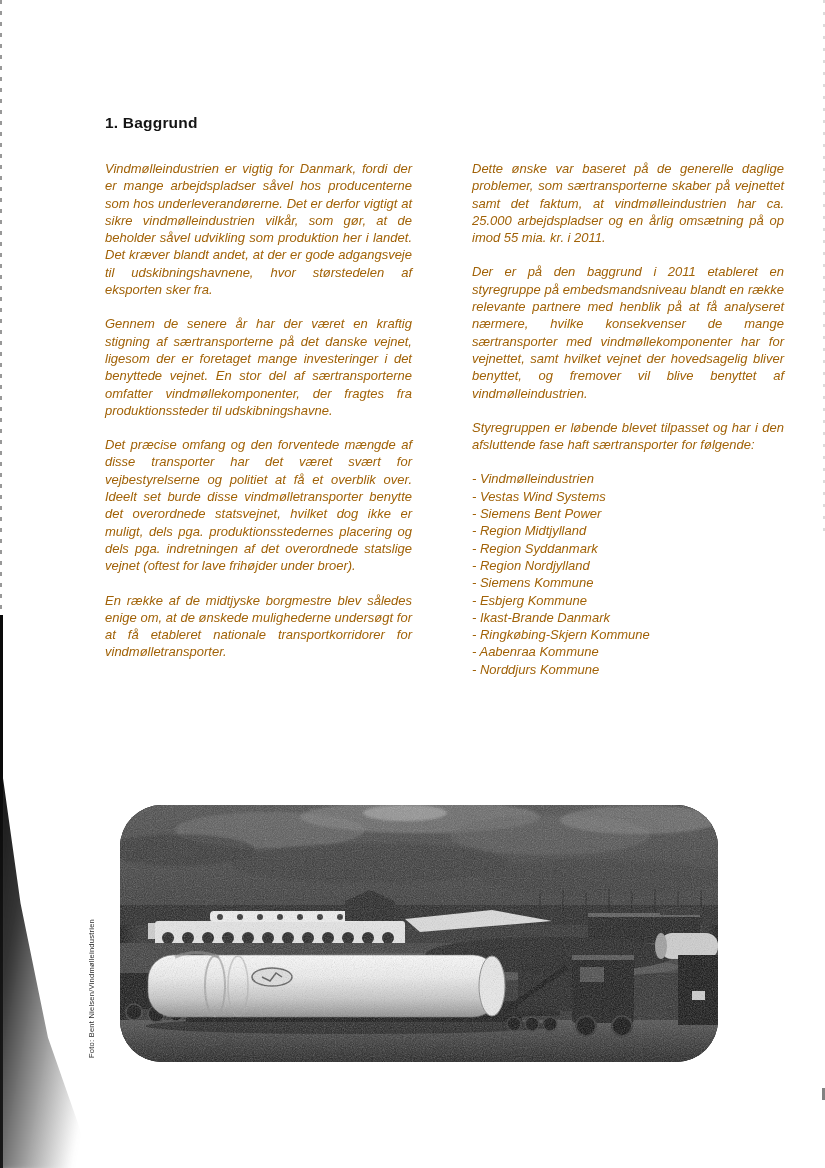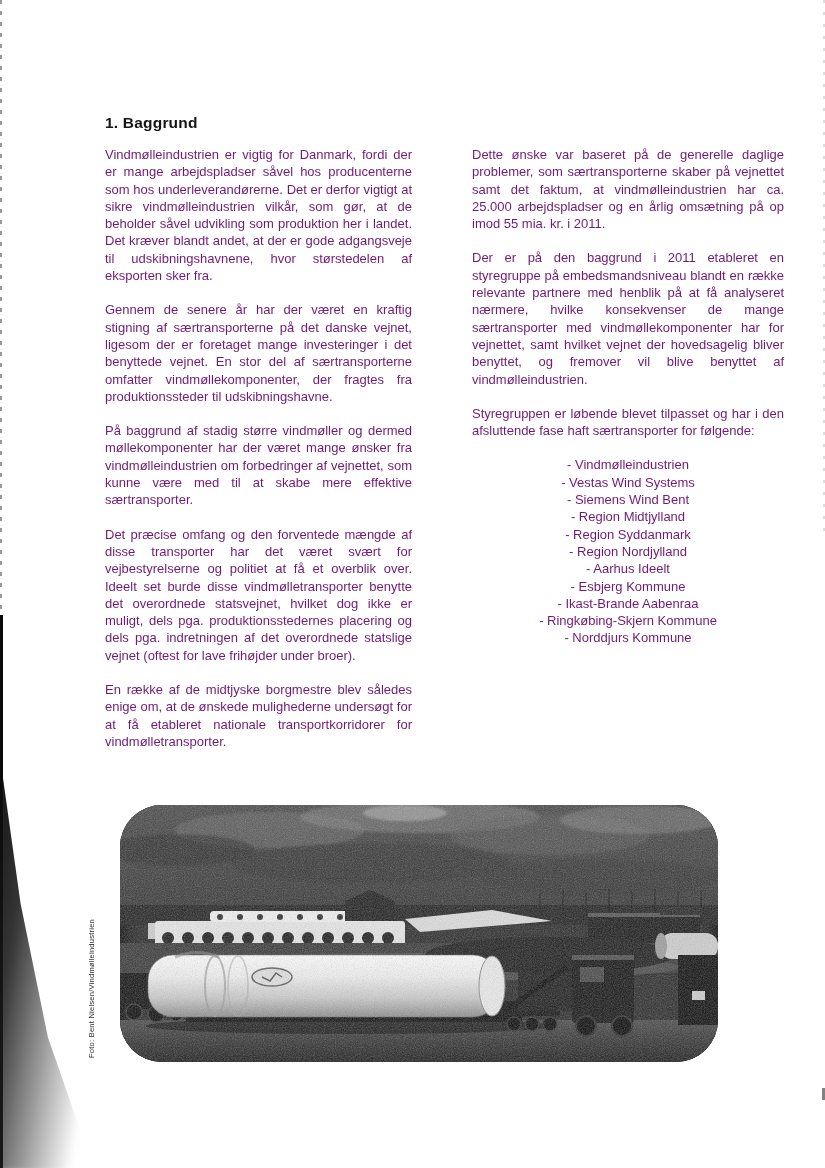--- a/index.html
+++ b/index.html
@@ -33,26 +33,26 @@
     position:absolute;left:-3px;top:752px;width:98px;height:420px;
     background:linear-gradient(100deg, rgba(8,8,8,.97) 0%, rgba(25,25,25,.88) 28%, rgba(55,55,55,.45) 60%, rgba(120,120,120,0) 86%);
     clip-path:polygon(0% 0%, 6% 6%, 24% 36%, 52% 68%, 100% 100%, 0% 100%);
     filter:blur(3px);
   }
   
   .doc-title{
     position:absolute;left:105px;top:114px;
     font-size:15.5px;font-weight:bold;letter-spacing:.2px;color:#151515;
   }
-  .col{position:absolute;top:146px;font-size:13px;line-height:17.3px;text-align:justify;color:#701a75;}
+  .col{position:absolute;top:160px;font-size:13px;line-height:17.3px;text-align:justify;color:#a16207;font-style:italic;}
   .col p{margin:0 0 17px 0;}
   .col-left{left:105px;width:307px;}
   .col-right{left:425px;width:312px;margin-left:47px;}
   .org-list{margin-top:17px;}
-  .org-list .org-item{text-align:center;line-height:17.3px;}
+  .org-list .org-item{text-align:left;line-height:17.3px;}
   
   .photo{
     position:absolute;left:120px;top:805px;width:598px;height:257px;
     border-radius:42px;overflow:hidden;background:#2c2c2c;
     box-shadow:inset 0 0 16px 5px rgba(0,0,0,.85);
   }
   .photo svg{display:block;width:100%;height:100%;}
   .photo-credit{
     position:absolute;left:87px;top:1058px;width:160px;
     transform:rotate(-90deg);transform-origin:0 0;
@@ -68,40 +68,40 @@
   <div class="edge-left-solid"></div>
   <div class="edge-right-dotted"></div>
   <div class="edge-right-tick"></div>
   <div class="corner-wedge"></div>
 
   <div class="doc-title">1. Baggrund</div>
 
   <div class="col col-left">
     <p>Vindmølleindustrien er vigtig for Danmark, fordi der er mange arbejdspladser såvel hos producenterne som hos underleverandørerne. Det er derfor vigtigt at sikre vindmølleindustrien vilkår, som gør, at de beholder såvel udvikling som produktion her i landet. Det kræver blandt andet, at der er gode adgangsveje til udskibningshavnene, hvor størstedelen af eksporten sker fra.</p>
     <p>Gennem de senere år har der været en kraftig stigning af særtransporterne på det danske vejnet, ligesom der er foretaget mange investeringer i det benyttede vejnet. En stor del af særtransporterne omfatter vindmøllekomponenter, der fragtes fra produktionssteder til udskibningshavne.</p>
-    <p>På baggrund af stadig større vindmøller og dermed møllekomponenter har der været mange ønsker fra vindmølleindustrien om forbedringer af vejnettet, som kunne være med til at skabe mere effektive særtransporter.</p>
     <p>Det præcise omfang og den forventede mængde af disse transporter har det været svært for vejbestyrelserne og politiet at få et overblik over. Ideelt set burde disse vindmølletransporter benytte det overordnede statsvejnet, hvilket dog ikke er muligt, dels pga. produktionsstedernes placering og dels pga. indretningen af det overordnede statslige vejnet (oftest for lave frihøjder under broer).</p>
     <p>En række af de midtjyske borgmestre blev således enige om, at de ønskede mulighederne undersøgt for at få etableret nationale transportkorridorer for vindmølletransporter.</p>
   </div>
 
   <div class="col col-right">
     <p>Dette ønske var baseret på de generelle daglige problemer, som særtransporterne skaber på vejnettet samt det faktum, at vindmølleindustrien har ca. 25.000 arbejdspladser og en årlig omsætning på op imod 55 mia. kr. i 2011.</p>
     <p>Der er på den baggrund i 2011 etableret en styregruppe på embedsmandsniveau blandt en række relevante partnere med henblik på at få analyseret nærmere, hvilke konsekvenser de mange særtransporter med vindmøllekomponenter har for vejnettet, samt hvilket vejnet der hovedsagelig bliver benyttet, og fremover vil blive benyttet af vindmølleindustrien.</p>
     <p>Styregruppen er løbende blevet tilpasset og har i den afsluttende fase haft særtransporter for følgende:</p>
     <div class="org-list">
       <div class="org-item">- Vindmølleindustrien</div>
       <div class="org-item">- Vestas Wind Systems</div>
-      <div class="org-item">- Siemens Wind Bent</div>
+      <div class="org-item">- Siemens Bent Power</div>
       <div class="org-item">- Region Midtjylland</div>
       <div class="org-item">- Region Syddanmark</div>
       <div class="org-item">- Region Nordjylland</div>
-      <div class="org-item">- Aarhus Ideelt</div>
+      <div class="org-item">- Siemens Kommune</div>
       <div class="org-item">- Esbjerg Kommune</div>
-      <div class="org-item">- Ikast-Brande Aabenraa</div>
+      <div class="org-item">- Ikast-Brande Danmark</div>
       <div class="org-item">- Ringkøbing-Skjern Kommune</div>
+      <div class="org-item">- Aabenraa Kommune</div>
       <div class="org-item">- Norddjurs Kommune</div>
     </div>
   </div>
 
   <div class="photo-credit">Foto: Bent Nielsen/Vindmølleindustrien</div>
 
   <div class="photo">
     <svg viewBox="0 0 598 257" preserveAspectRatio="none">
       <defs>
         <linearGradient id="skyG" x1="0" y1="0" x2="0" y2="1">

